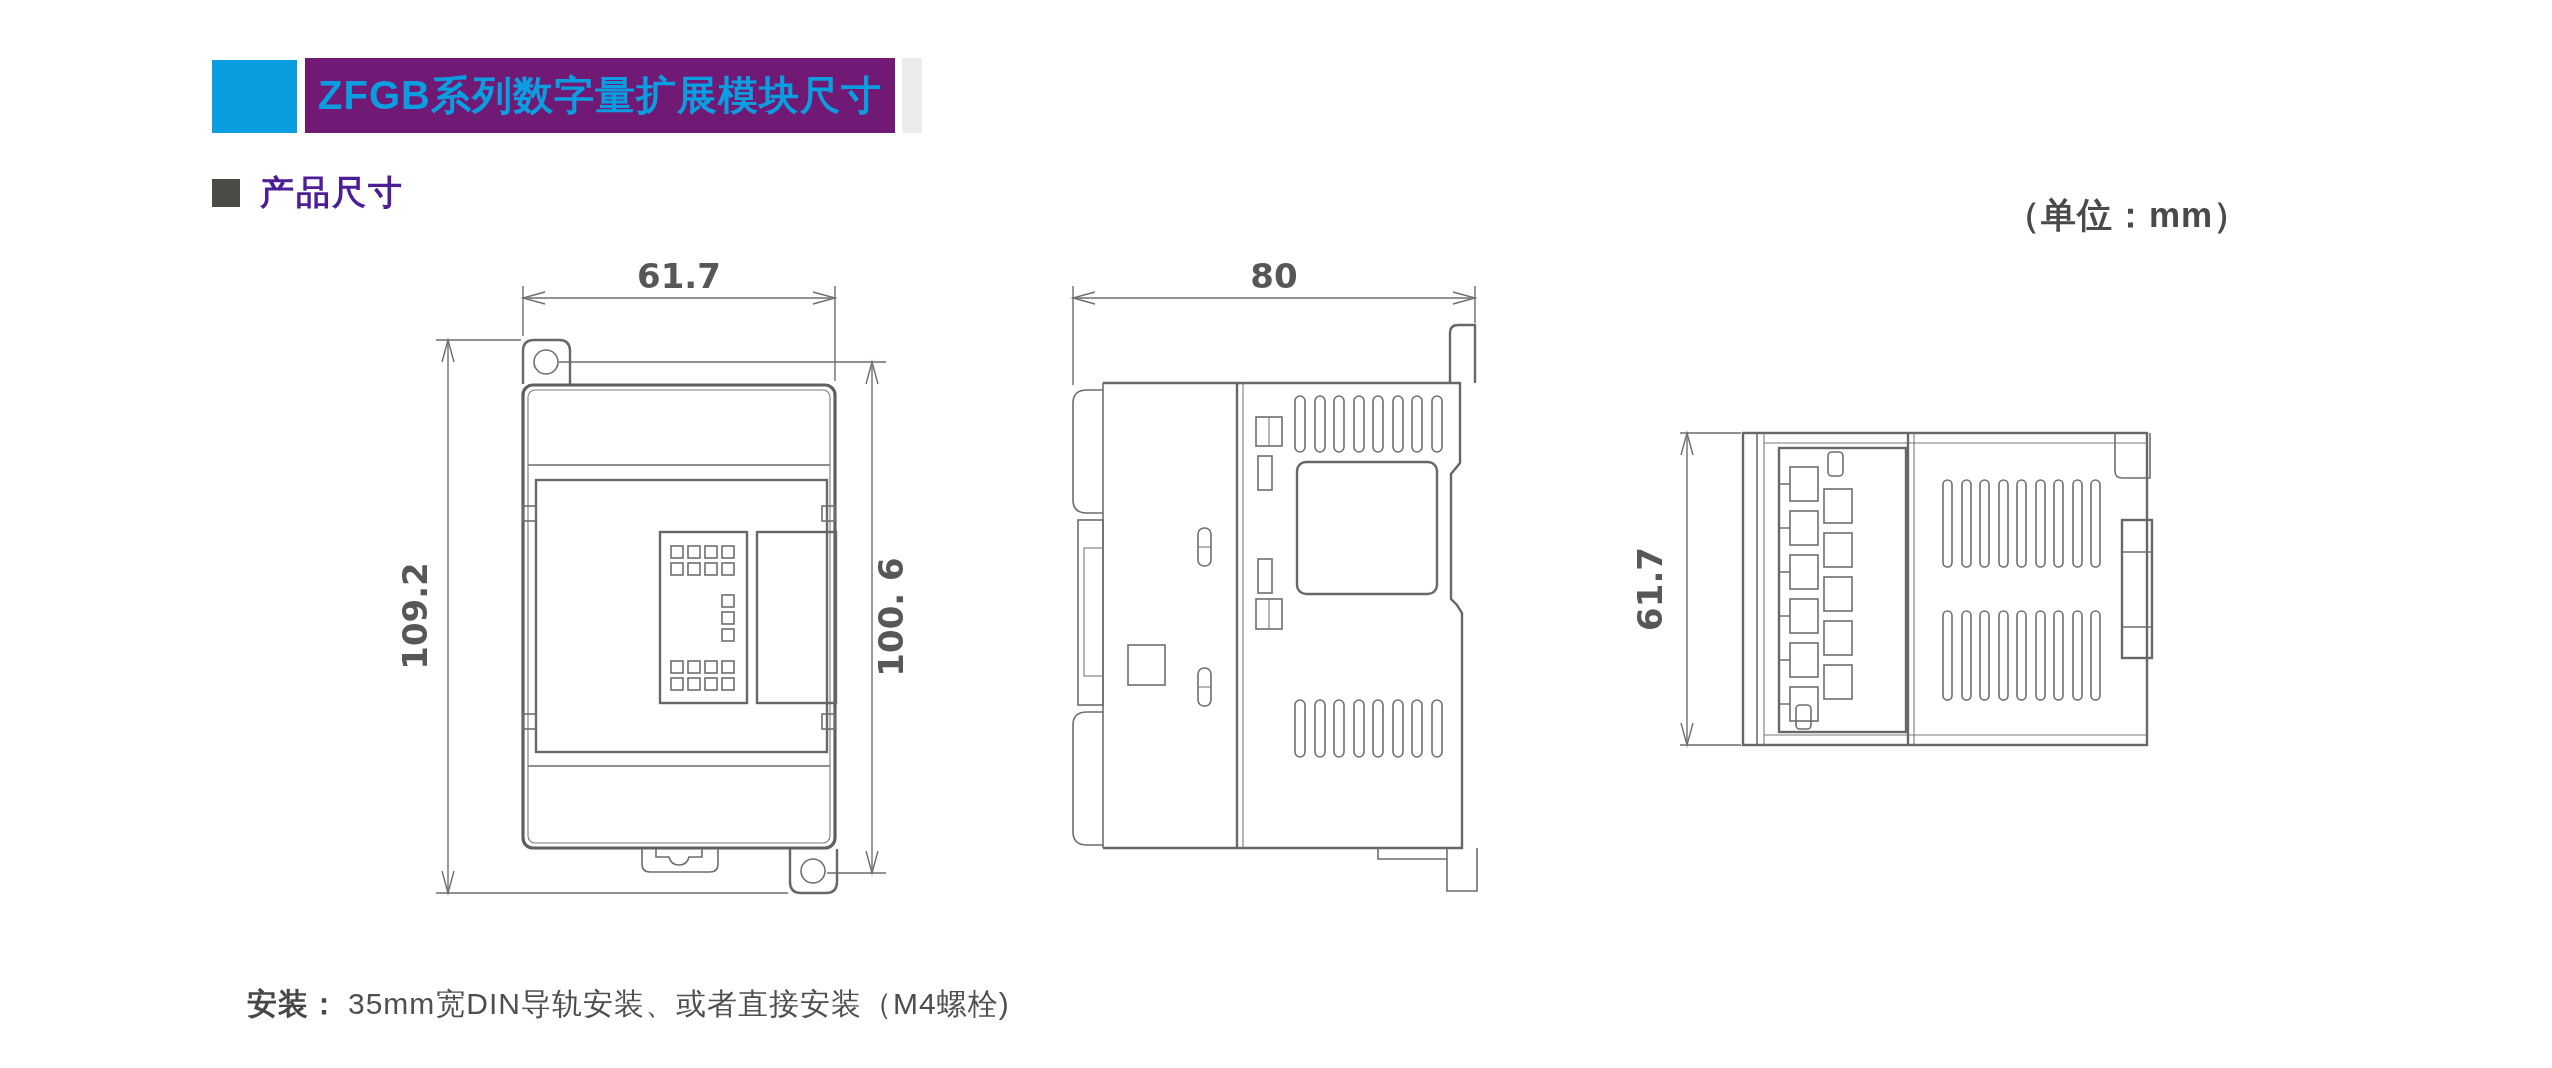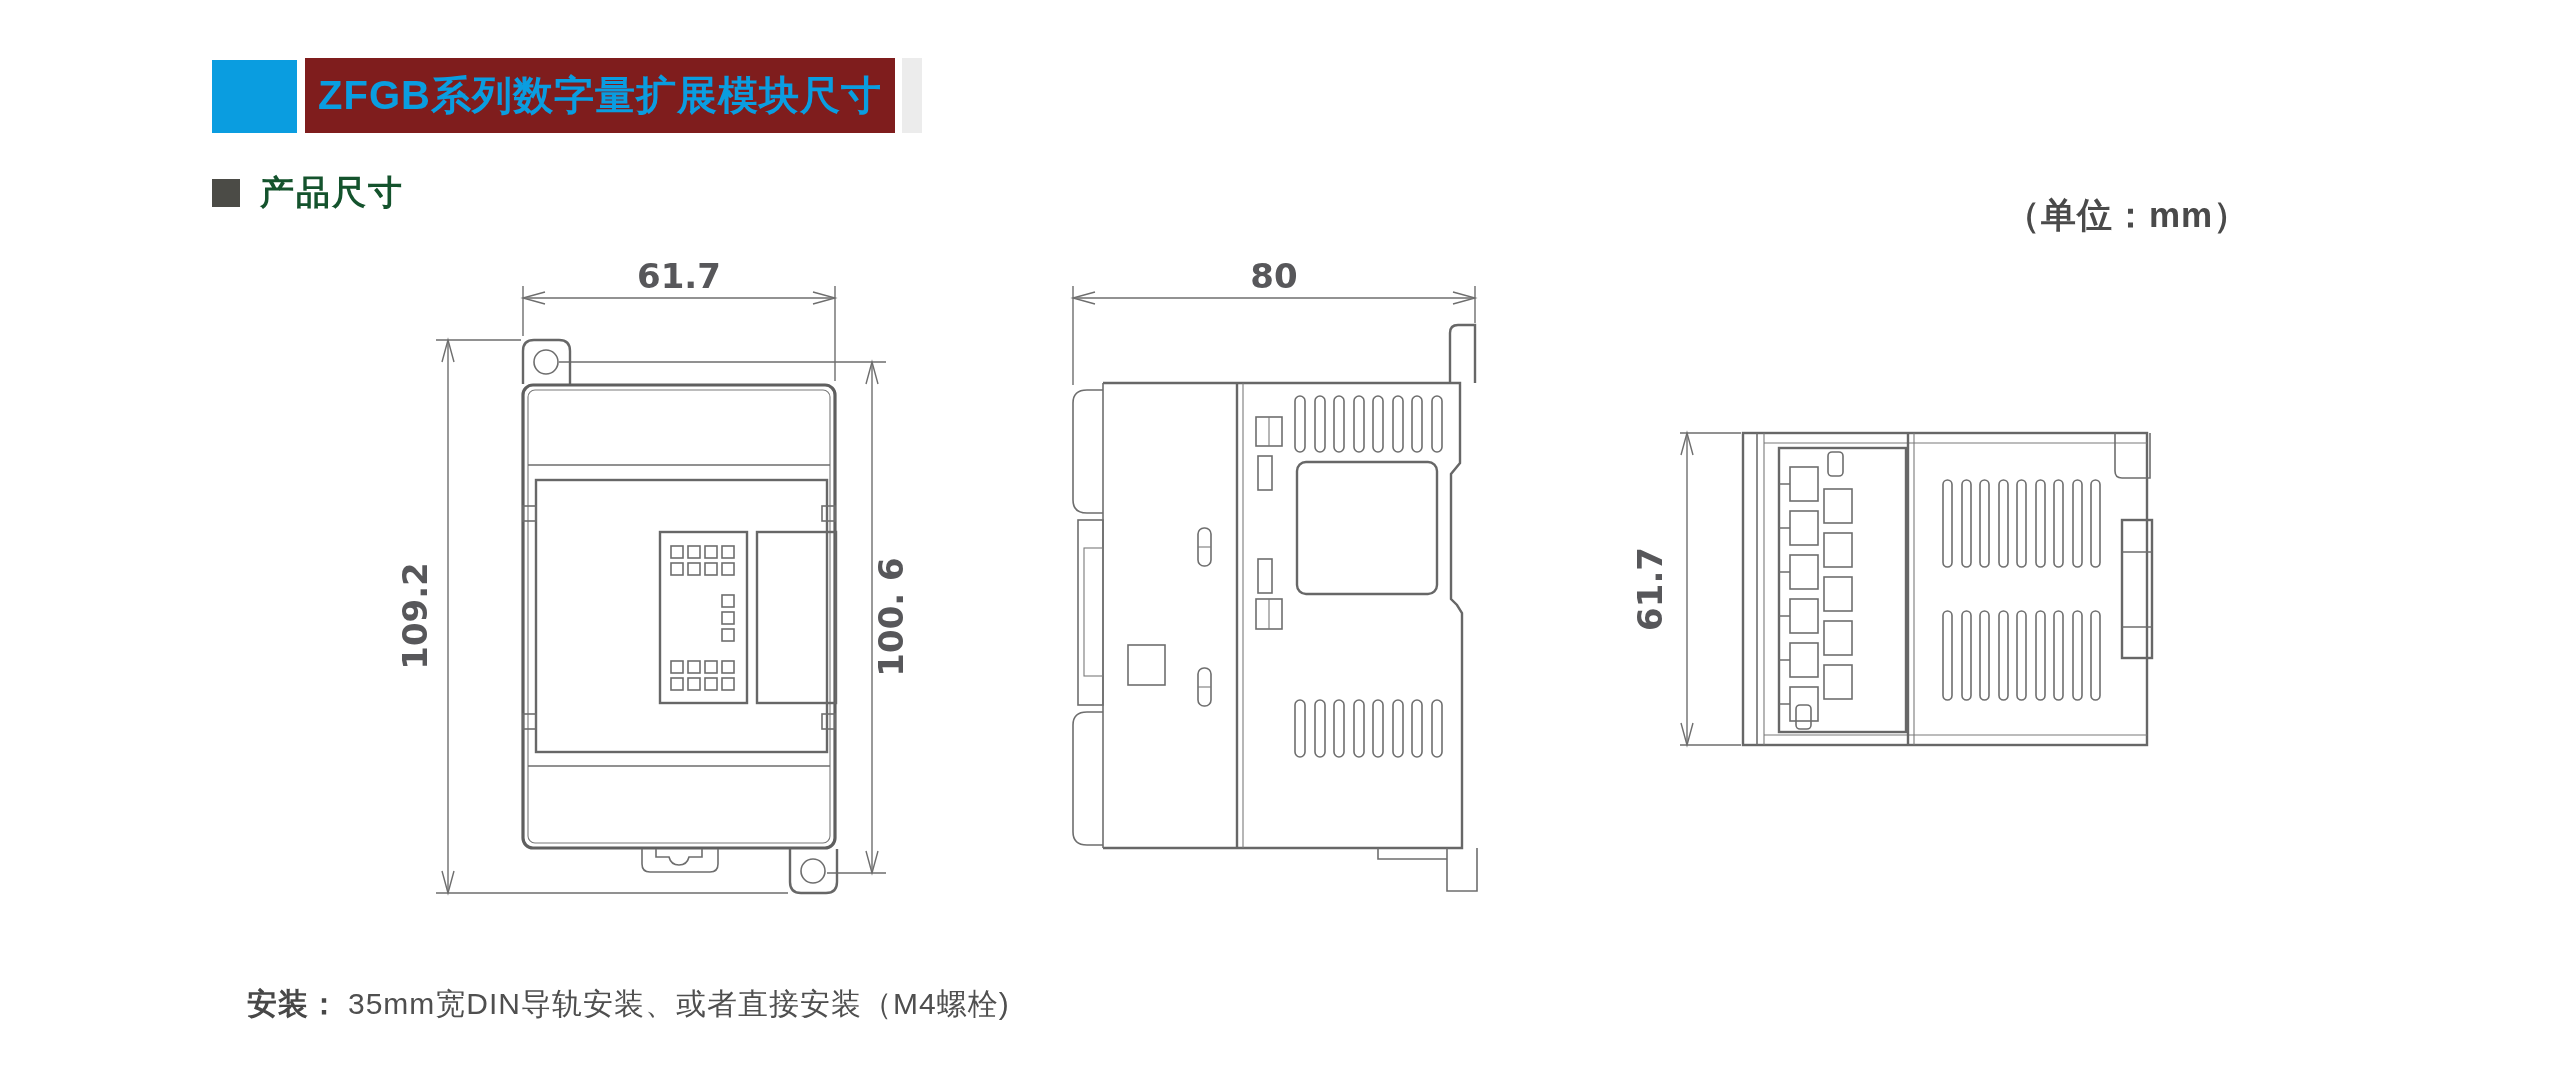--- a/index.html
+++ b/index.html
@@ -17,21 +17,21 @@
   }
   .hdr-bar span{
     font-size:40px;font-weight:bold;letter-spacing:1px;white-space:nowrap;
   }
   .hdr-endcap{
     position:absolute;left:902px;top:58px;width:20px;height:75px;
   }
   
   .sec{
     position:absolute;left:212px;top:170px;display:flex;align-items:center;
-    color:#14532d;
+    color:#4c1d95;
   }
   .sec .sq{
     width:28px;height:28px;background:#4b4b46;display:inline-block;margin-right:20px;
   }
   .sec .lbl{font-size:34px;font-weight:bold;letter-spacing:2px;}
   .units{
     position:absolute;left:2005px;top:192px;font-size:35px;font-weight:bold;
     color:#4a4a4a;letter-spacing:1px;
   }
   
@@ -49,21 +49,21 @@
   .dim {fill:none;stroke:#6e6e6e;stroke-width:1.4;}
   .dimtxt{
     fill:#57575a;font-family:"DejaVu Sans",sans-serif;
     font-size:34px;font-weight:bold;text-anchor:middle;
   }
 </style>
 </head>
 <body>
 
 <div class="hdr-square" style="background: rgb(10, 157, 224);"></div>
-<div class="hdr-bar" style="background: #7f1d1d;">
+<div class="hdr-bar" style="background: #701a75;">
   <span style="color: rgb(10, 157, 224);">ZFGB系列数字量扩展模块尺寸</span>
 </div>
 <div class="hdr-endcap" style="background: rgb(236, 236, 236);"></div>
 
 <div class="sec">
   <span class="sq"></span>
   <span class="lbl">产品尺寸</span>
 </div>
 <div class="units">（单位：mm）</div>
 

